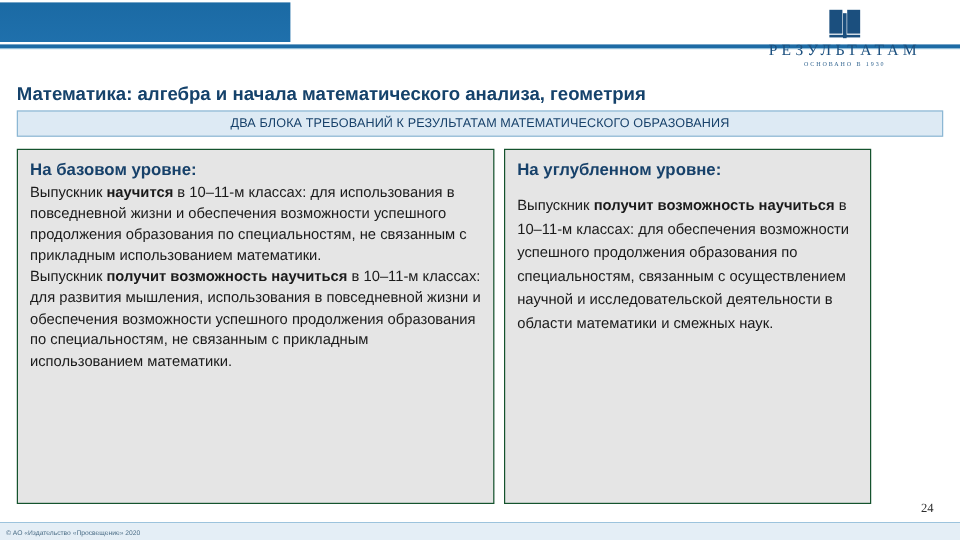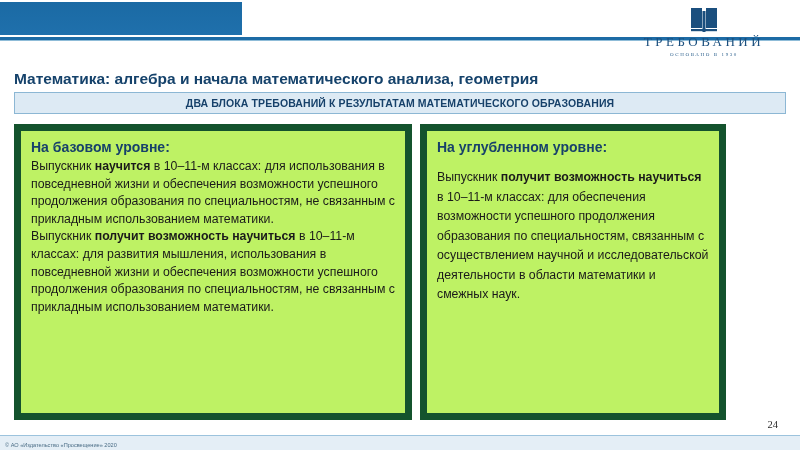--- a/index.html
+++ b/index.html
@@ -103,38 +103,38 @@
     height: 22px;
     box-sizing: border-box;
     border: 1px solid #8cb7d4;
     background: #ddeaf4;
     display: flex;
     align-items: center;
     justify-content: center;
   }
   .banner-text {
     font-size: 10.5px;
-    font-weight: bold;
+    font-weight: normal;
     color: #17416a;
     letter-spacing: 0.1px;
   }
 
   
   .panels {
     position: absolute;
     left: 14px; top: 124px;
     width: 772px;
     height: 296px;
     display: flex;
     gap: 8px;
   }
   .panel {
     box-sizing: border-box;
-    border: 7px solid #14532d;
-    background: #bef264;
+    border: 1px solid #14532d;
+    background: #e5e5e5;
     padding: 8px 10px 16px 10px;
     position: relative;
   }
   .panel.left { width: 398px; }
   .panel.right { width: 306px; }
   .panel-heading {
     font-size: 14px;
     font-weight: bold;
     color: #17416a;
     margin: 0 0 3px 0;
@@ -191,21 +191,21 @@
   <div class="header-underline"></div>
   <div class="header-underline2"></div>
 
   <div class="logo">
     <svg class="logo-mark" viewBox="0 0 26 24">
       <rect x="0" y="0" width="11" height="20" fill="#1b4f7e"></rect>
       <rect x="15" y="0" width="11" height="20" fill="#1b4f7e"></rect>
       <rect x="11.5" y="3" width="3" height="21" fill="#1b4f7e"></rect>
       <rect x="0" y="21" width="26" height="2.2" fill="#1b4f7e"></rect>
     </svg>
-    <div class="logo-name">ТРЕБОВАНИЙ</div>
+    <div class="logo-name">РЕЗУЛЬТАТАМ</div>
     <div class="logo-sub">ОСНОВАНО В 1930</div>
   </div>
 </div>
 
 <div class="slide-title">Математика: алгебра и начала математического анализа, геометрия</div>
 
 <div class="banner">
   <span class="banner-text">ДВА БЛОКА ТРЕБОВАНИЙ К РЕЗУЛЬТАТАМ МАТЕМАТИЧЕСКОГО ОБРАЗОВАНИЯ</span>
 </div>
 

